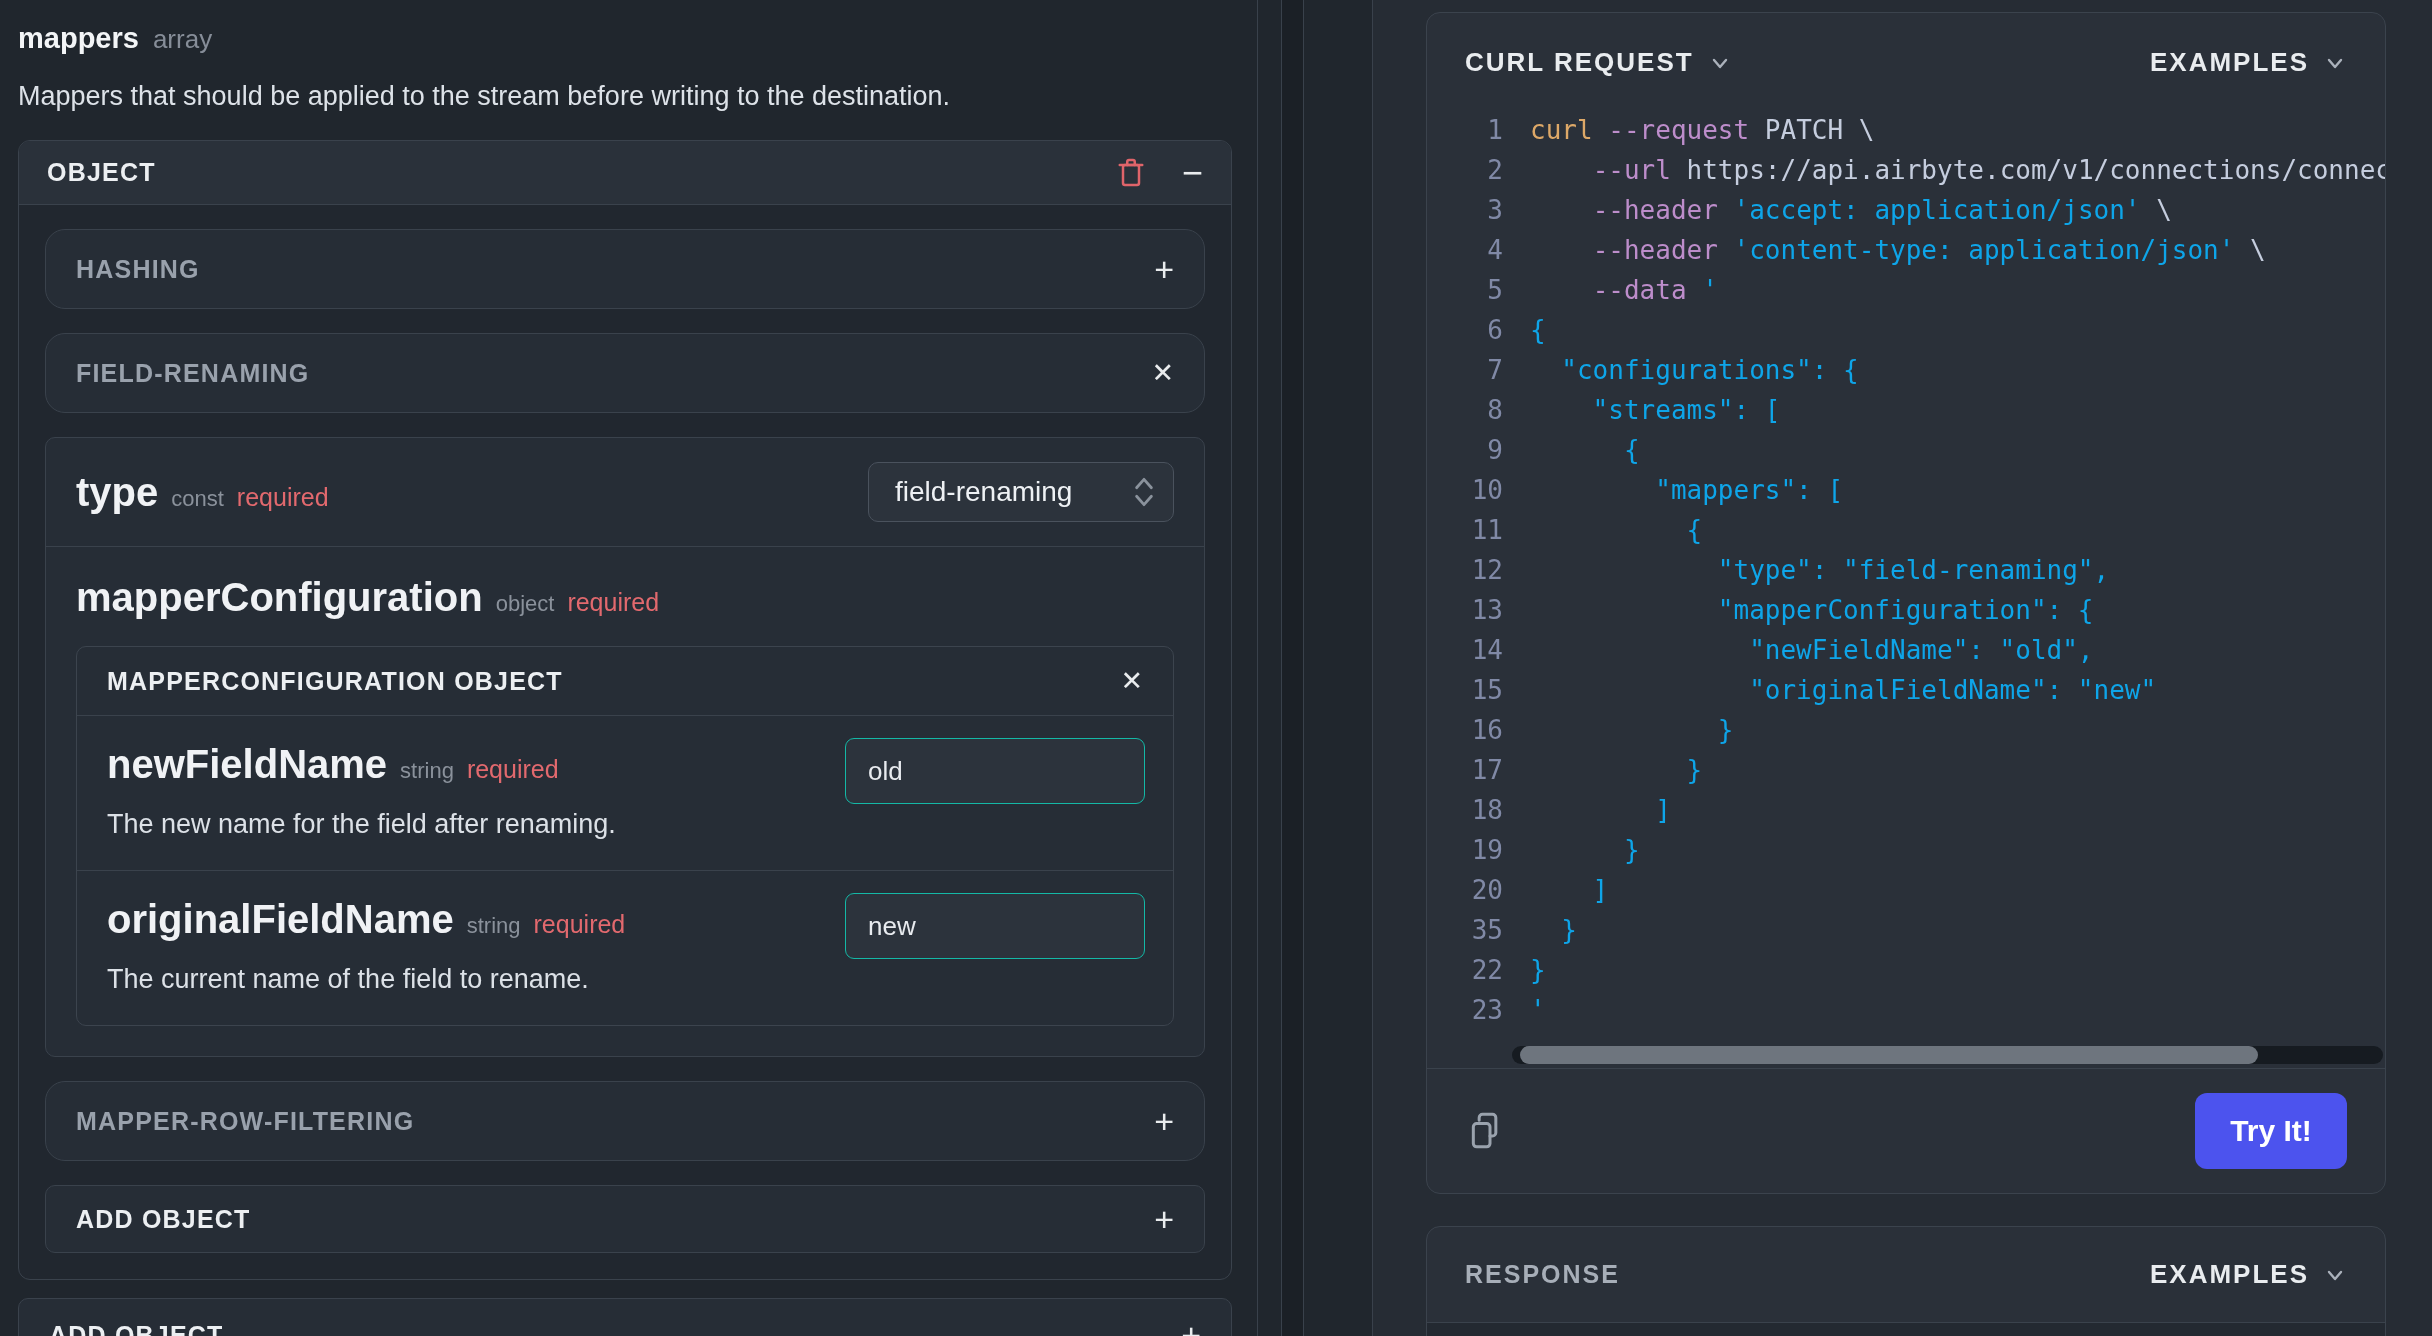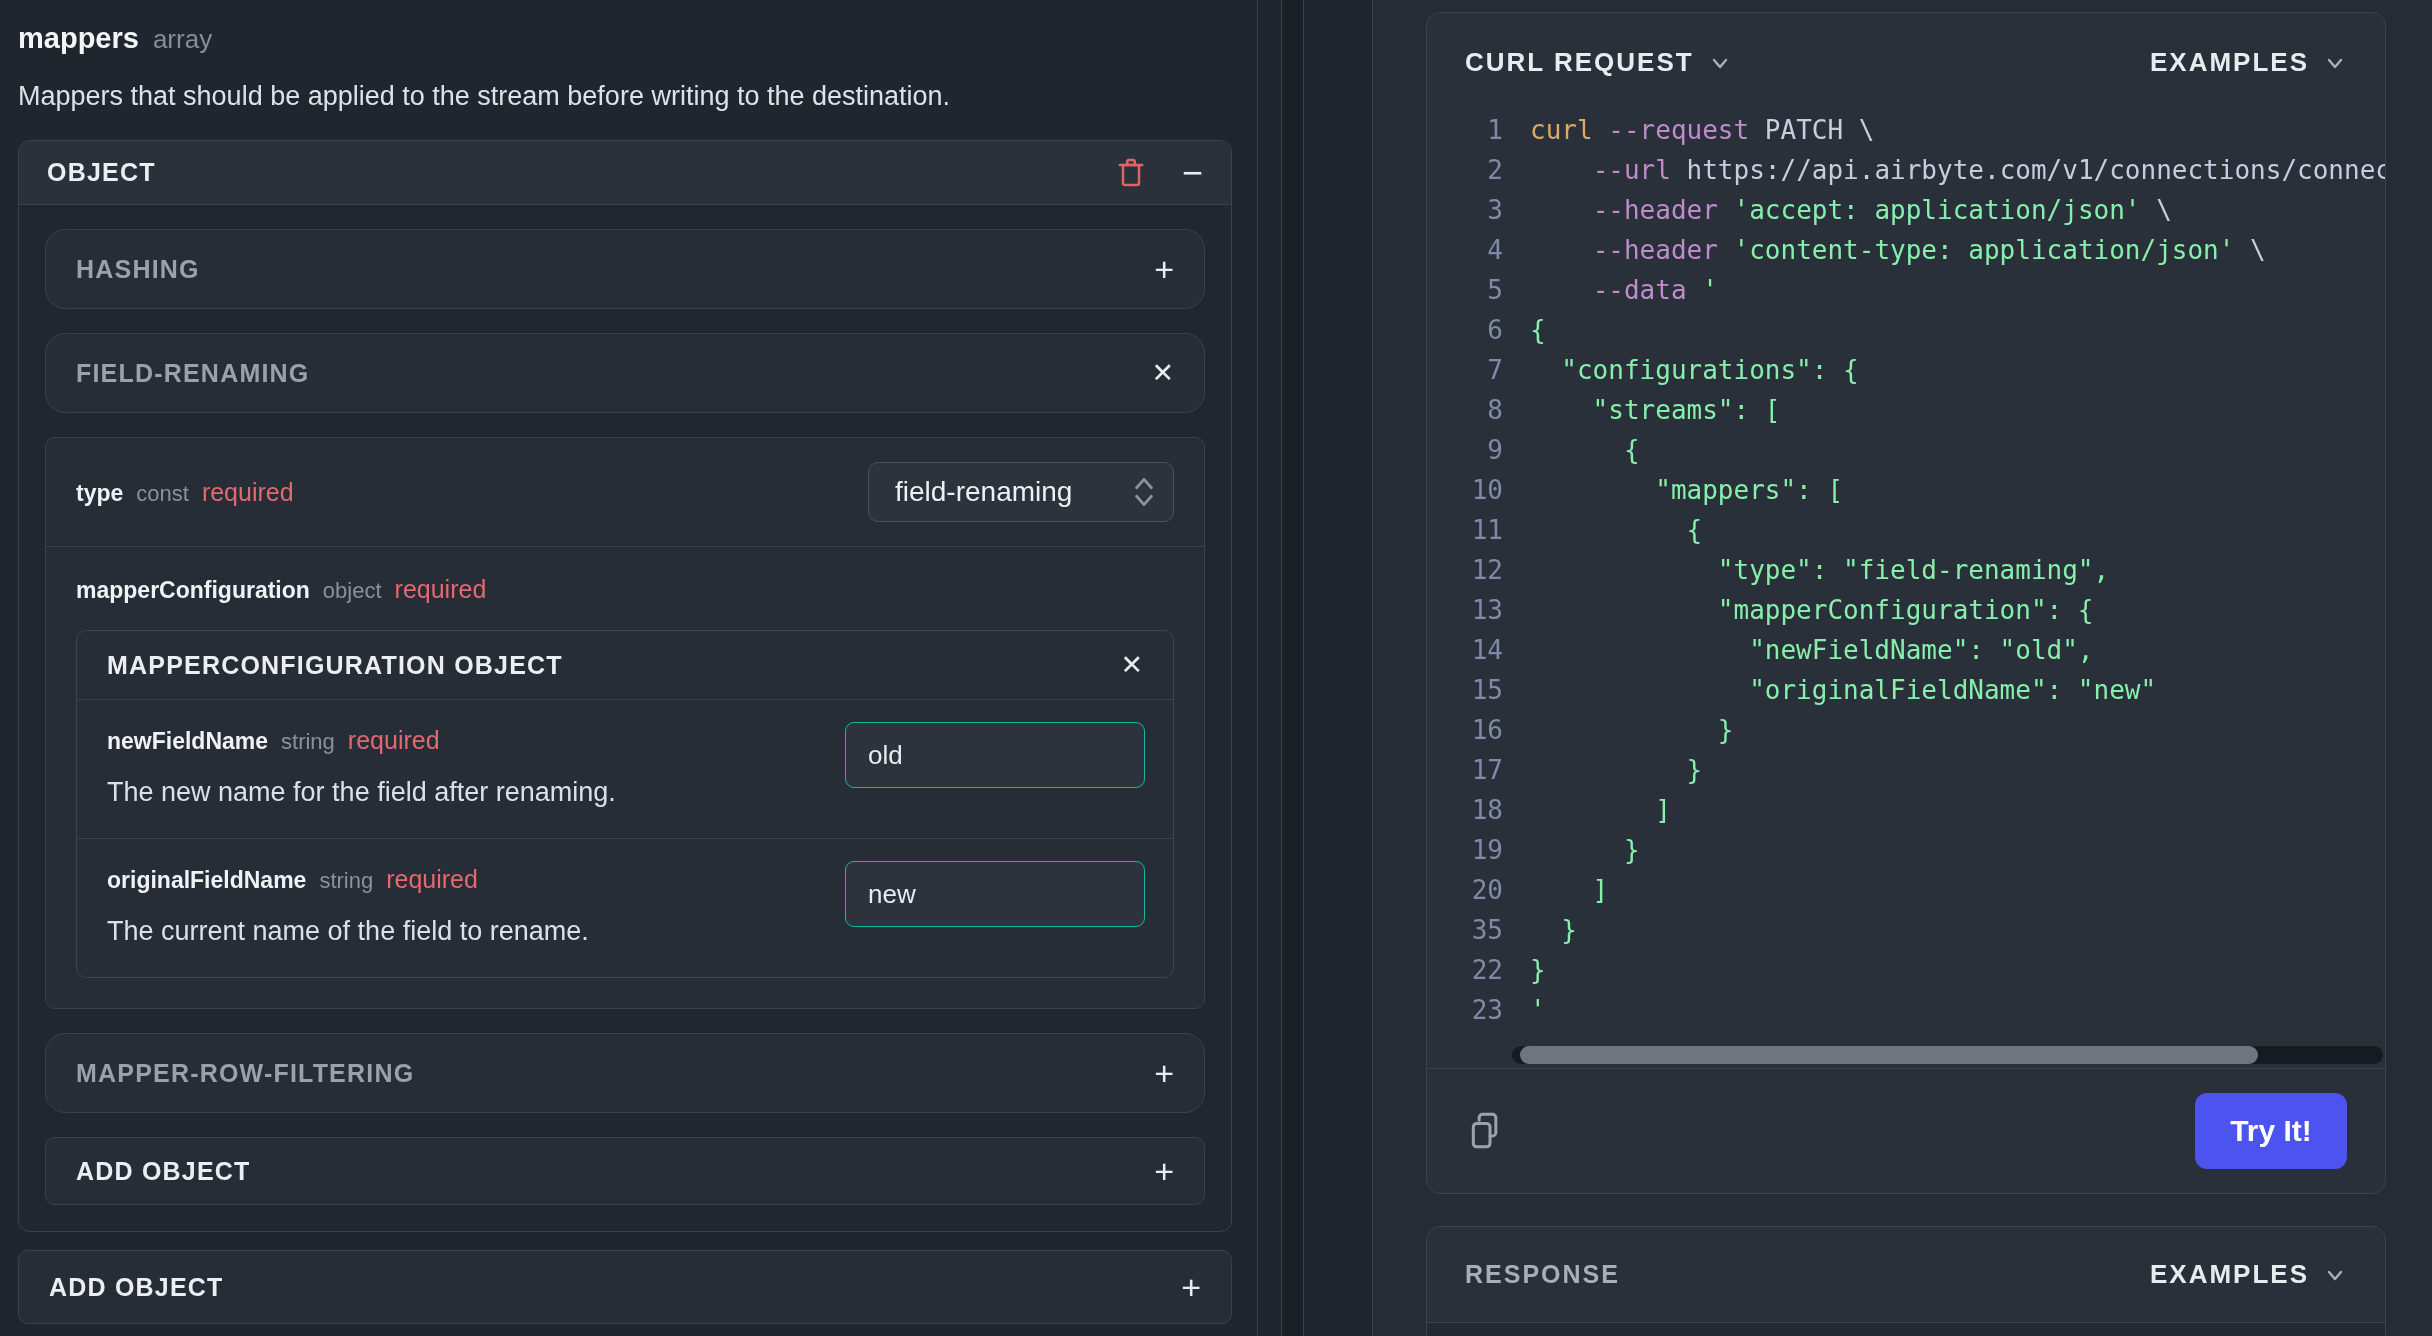--- a/index.html
+++ b/index.html
@@ -41,21 +41,21 @@
   .box.h80 { height:80px;border-radius:20px; }
   .box.h68 { height:68px; }
 
   .glyph { font-size:34px; font-weight:300; color:#e9ecee; line-height:1; cursor:pointer; }
   .glyph.x { font-size:27px; }
   .minus { font-size:36px; }
 
   .content-box { border:1px solid #3a424c; border-radius:10px; background:#262d36; overflow:hidden; }
   .type-row { display:flex; align-items:center; padding:24px 30px; min-height:108px; }
   .label-row { display:flex; align-items:baseline; gap:13px; }
-  .f-name { font-size:23px; font-weight:700; color:#f0f2f5; }
+  .f-name { font-size:40px; font-weight:700; color:#f0f2f5; }
   .f-kind { font-size:22px; color:#8a919b; }
   .f-req  { font-size:25px; color:#e2696e; }
   .hdivider { height:1px; background:#3a424c; }
 
   .mc-section { padding:28px 30px 30px 30px; }
   .nested-panel { margin-top:26px; border:1px solid #3c444e; border-radius:10px; overflow:hidden; }
   .nested-header { height:68px; display:flex; align-items:center; padding:0 30px;gap:34px; }
   .nested-row { position:relative; padding:26px 30px 30px 30px; }
   .nested-desc { margin-top:22px; font-size:27px; color:#dce1e7; }
   .text-input {
@@ -96,21 +96,21 @@
   .hdr-left, .hdr-right { display:flex; align-items:center; gap:14px; cursor:pointer; }
   .chev { width:24px; height:24px; stroke:#aab1bb; fill:none; stroke-width:2.4; stroke-linecap:round; stroke-linejoin:round; }
 
   .code-area { margin-top:12px; overflow:hidden; }
   .code-line { display:flex; white-space:pre; font-family:"DejaVu Sans Mono", monospace; font-size:26px; line-height:40px; }
   .code-line .ln { width:76px; text-align:right; color:#8089a6; flex:none; }
   .code-line .lt { margin-left:27px; }
   .tok-p { color:#c5cdde; }
   .tok-f { color:#bd8dcb; }
   .tok-o { color:#dda868; }
-  .tok-s { color:#86efac; }
+  .tok-s { color:#0ea5e9; }
 
   .hscroll { margin:16px 2px 0 85px; height:18px; background:#161b21; border-radius:9px; position:relative; }
   .hscroll-thumb { position:absolute; left:8px; top:0; width:738px; height:18px; background:#6e757e; border-radius:9px; cursor:grab; }
 
   .card-footer { margin-top:auto; border-top:1px solid #3a424c; padding:24px 38px; display:flex; align-items:center; }
   .copy-btn { width:44px; height:48px; cursor:pointer; display:flex; align-items:center; }
   .copy-ic { width:40px; height:46px; stroke:#9aa2ad; fill:none; stroke-width:1.8; stroke-linecap:round; stroke-linejoin:round; }
   .try-btn {
     margin-left:auto; width:152px; height:76px; border:none; border-radius:12px;
     background:#4c53ee; color:#ffffff; font-size:30px; font-weight:700;

